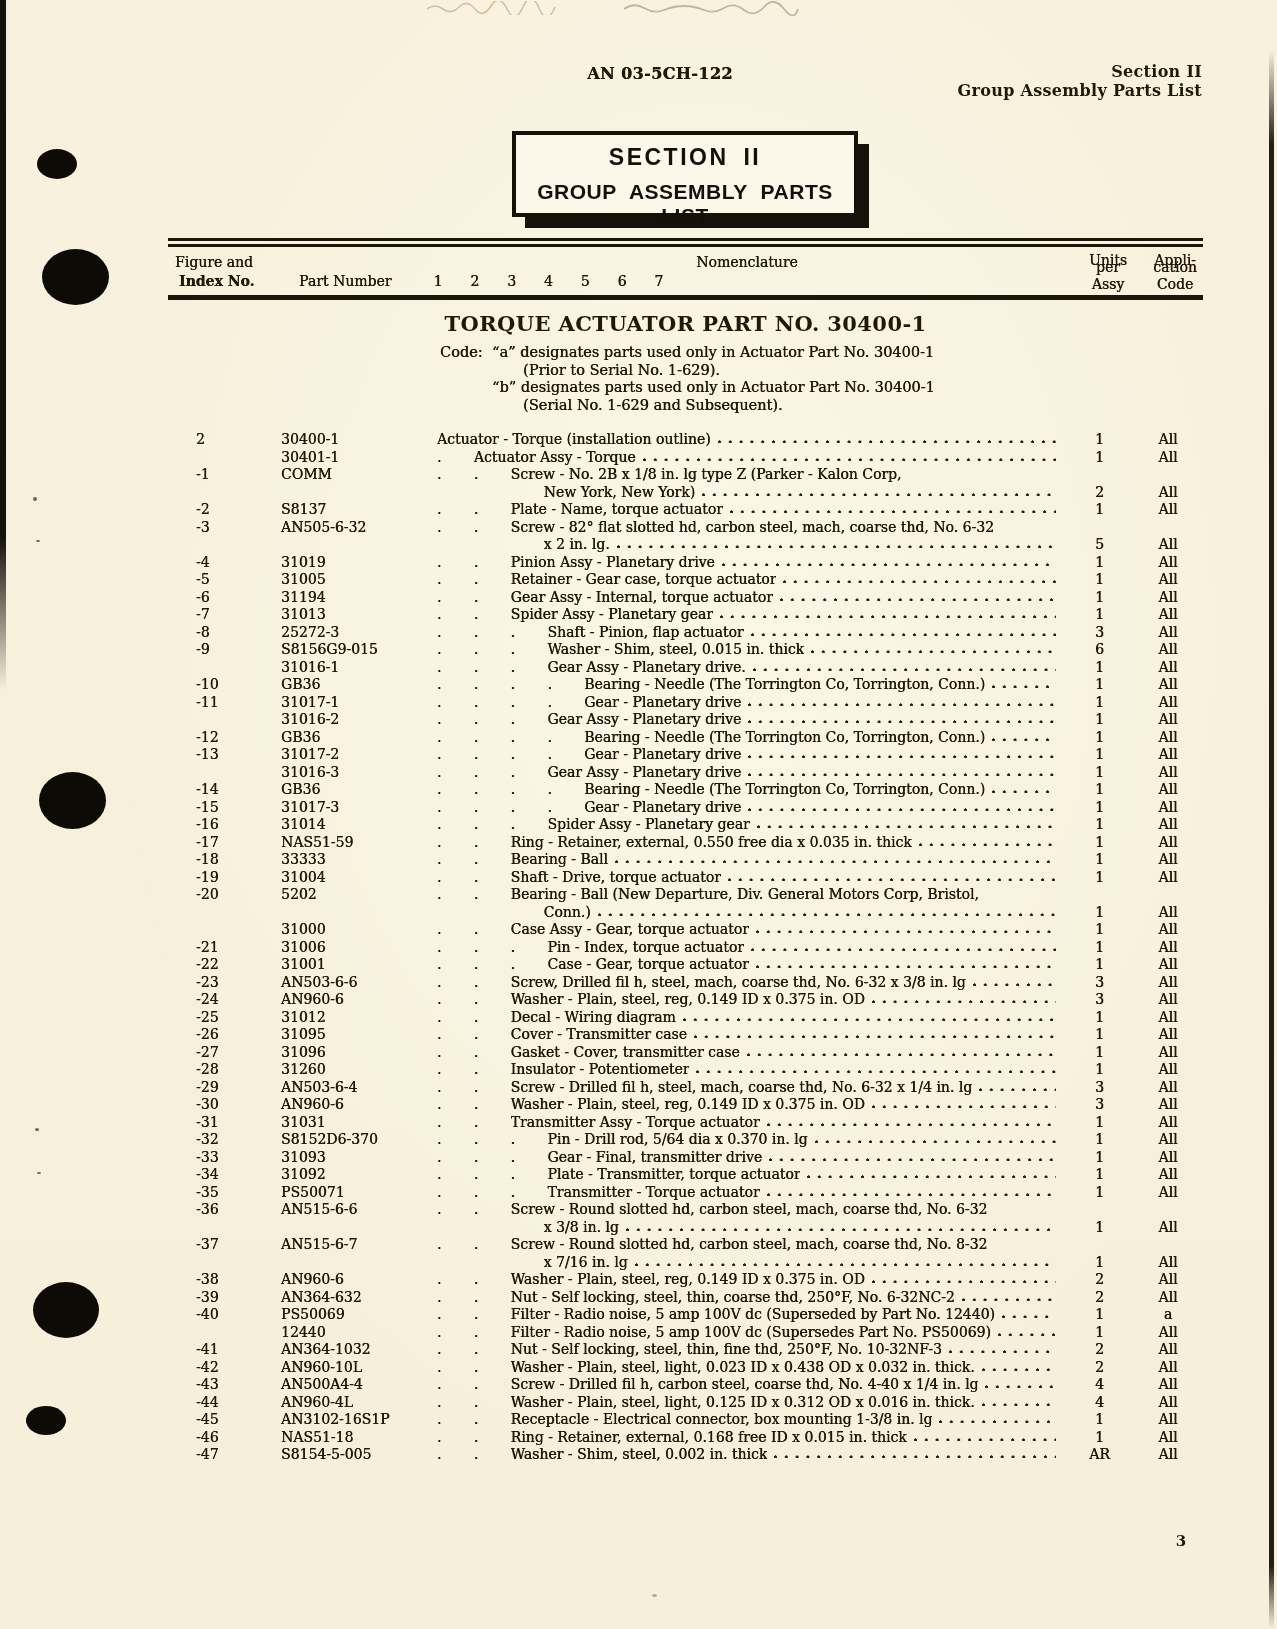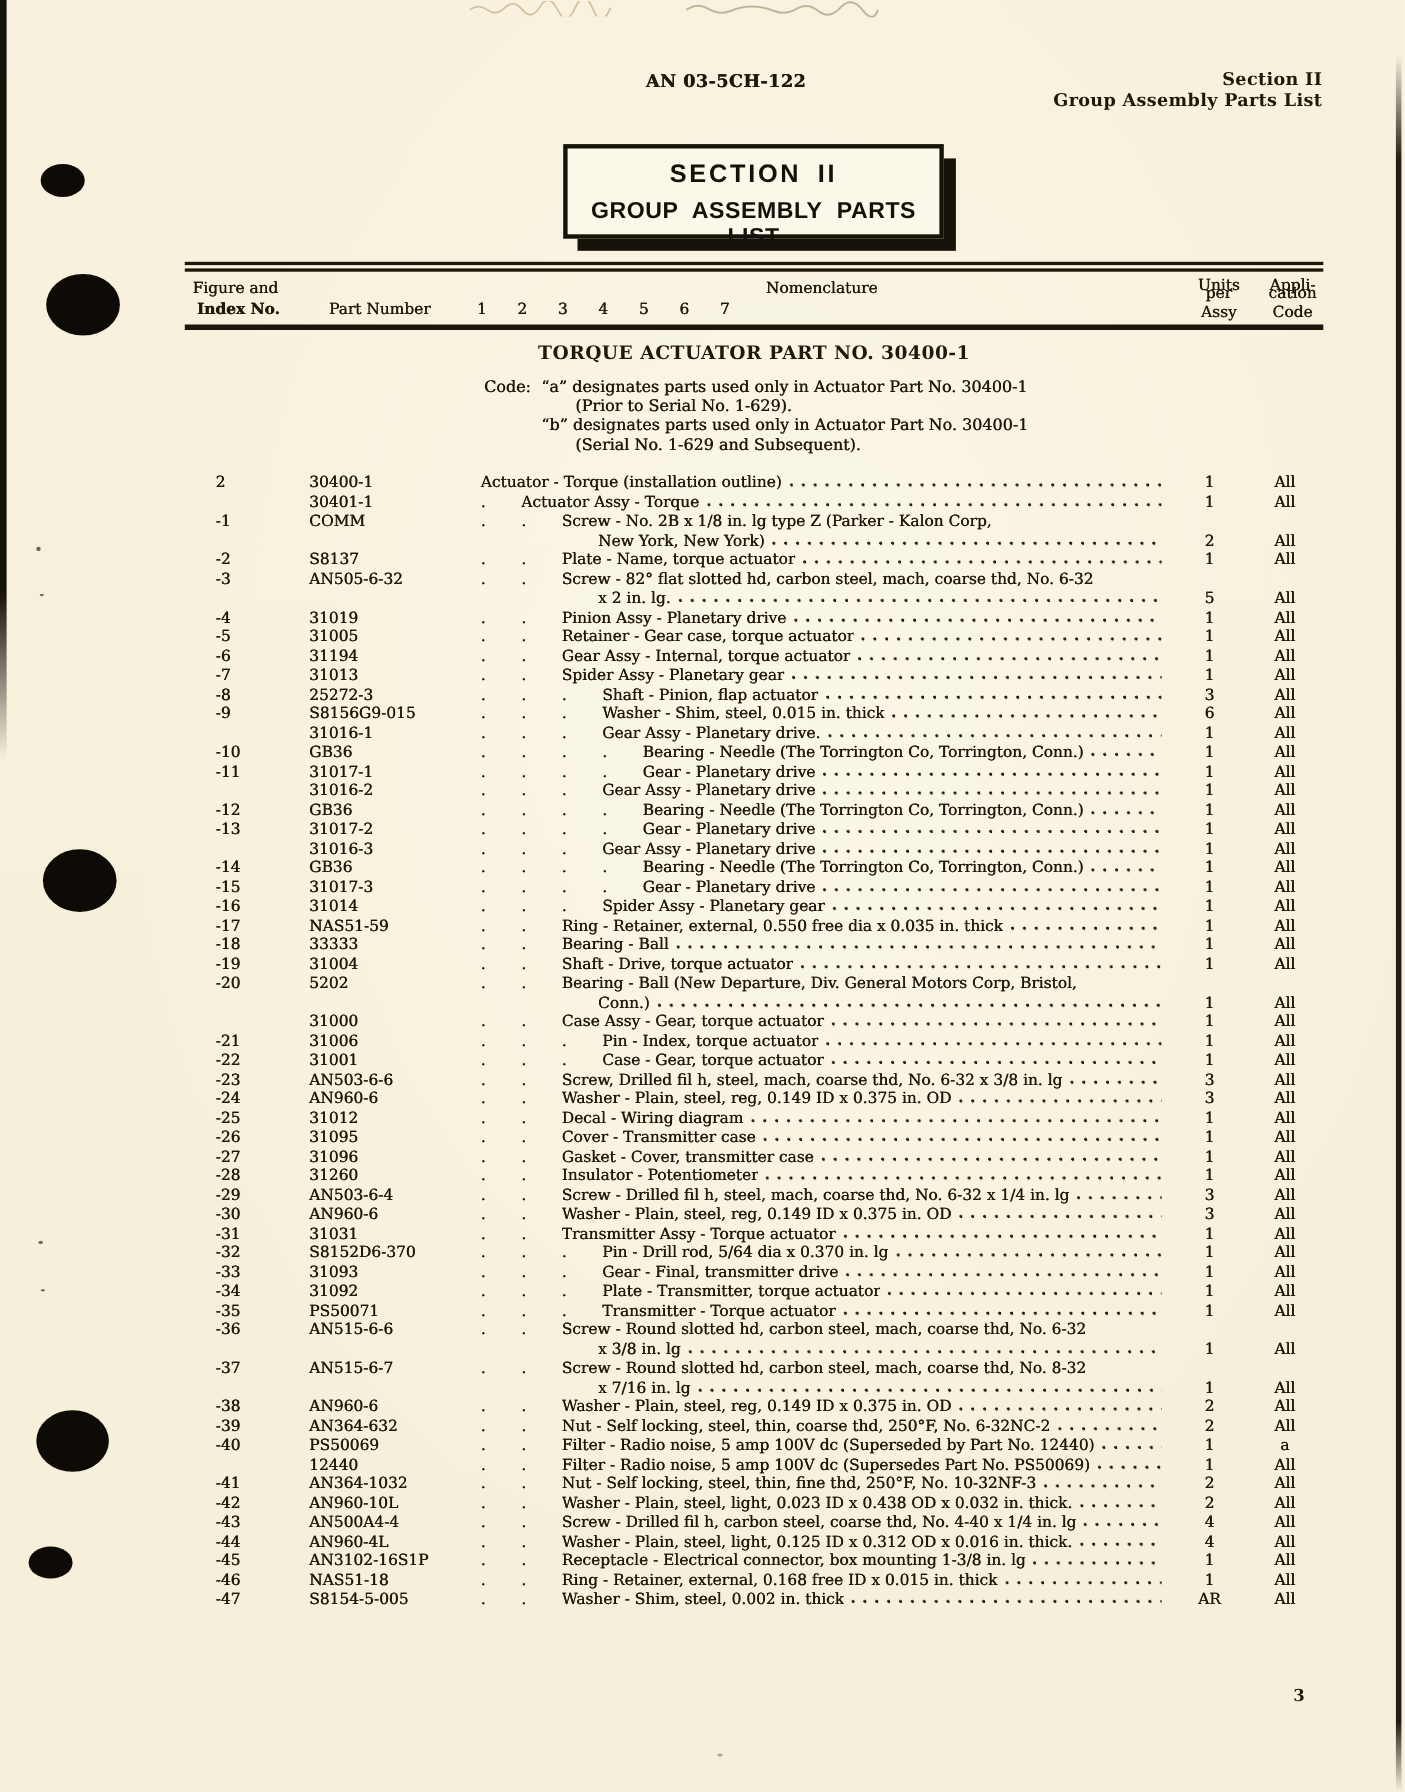--- a/index.html
+++ b/index.html
@@ -53,21 +53,21 @@
   .th.fig2{left:179px;top:273px;font-weight:bold;}
   .th.pn{left:287px;top:273px;margin-left:12px;}
   .th.nom{left:437px;top:254px;width:620px;text-align:center;}
   .th.u{width:80px;text-align:center;left:1068px;}
   .th.a{width:80px;text-align:center;left:1135px;}
   .u.r1,.a.r1{top:252px;}.u.r2,.a.r2{top:259px;}.u.r3,.a.r3{top:276px;}
   #levelcols{position:absolute;left:433px;top:273px;width:280px;height:16px;}
   #levelcols span{position:absolute;top:0;width:10px;text-align:center;font-size:14px;}
 
   .assy-title{position:absolute;left:168px;top:311px;width:1035px;text-align:center;
-    font-size:17px;font-weight:bold;letter-spacing:.4px;}
+    font-size:21px;font-weight:bold;letter-spacing:.4px;}
 
   .code-note{position:absolute;top:344px;left:0;width:1277px;font-size:14.5px;}
   .code-note .cl{position:absolute;white-space:nowrap;}
 
   
   #rows{position:absolute;left:168px;top:431px;width:1035px;font-size:14px;}
   .line{display:flex;align-items:baseline;height:17.5px;white-space:nowrap;}
   .cell{box-sizing:border-box;}
   .idx{flex:0 0 85px;padding-left:28px;}
   .part{flex:0 0 184px;padding-left:28px;overflow:hidden;}

